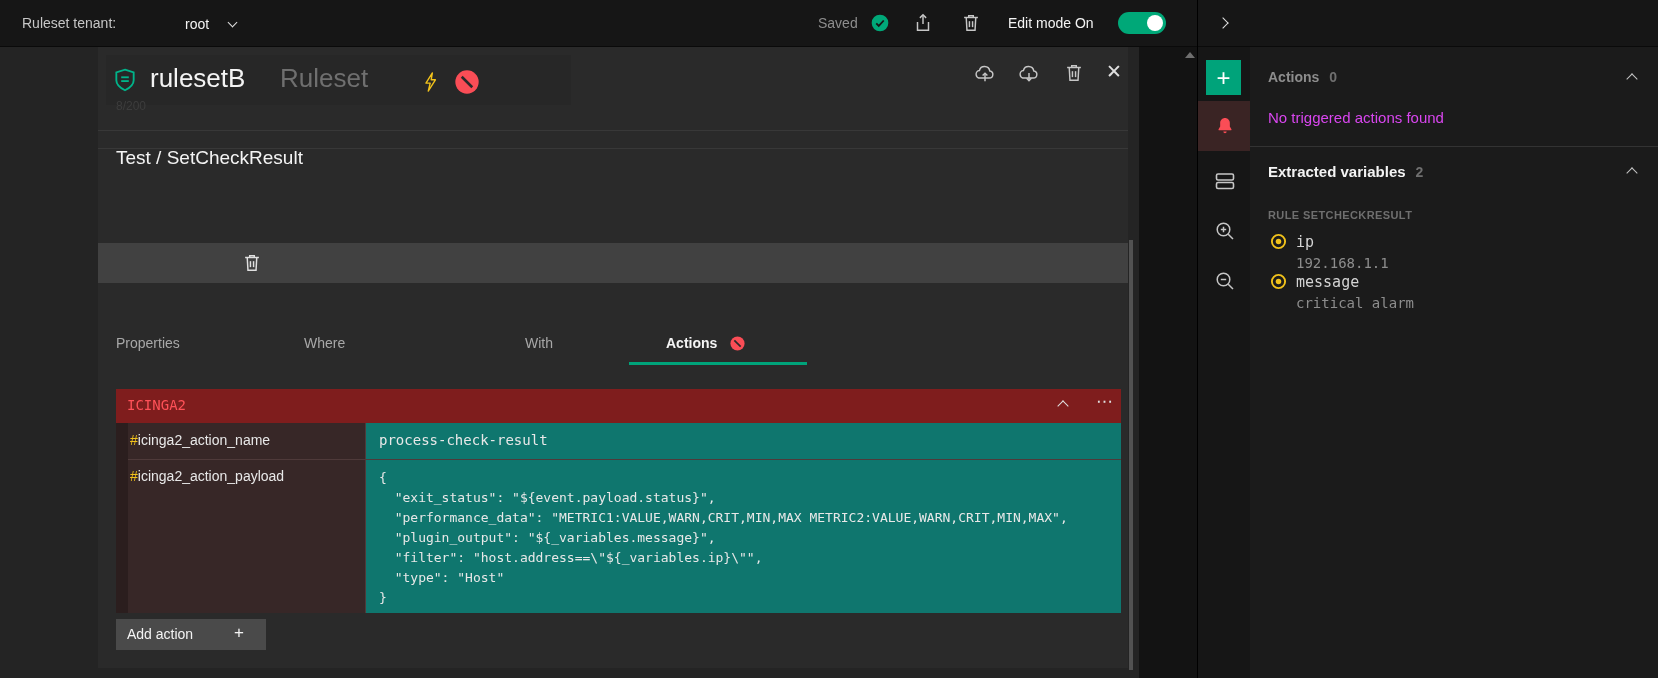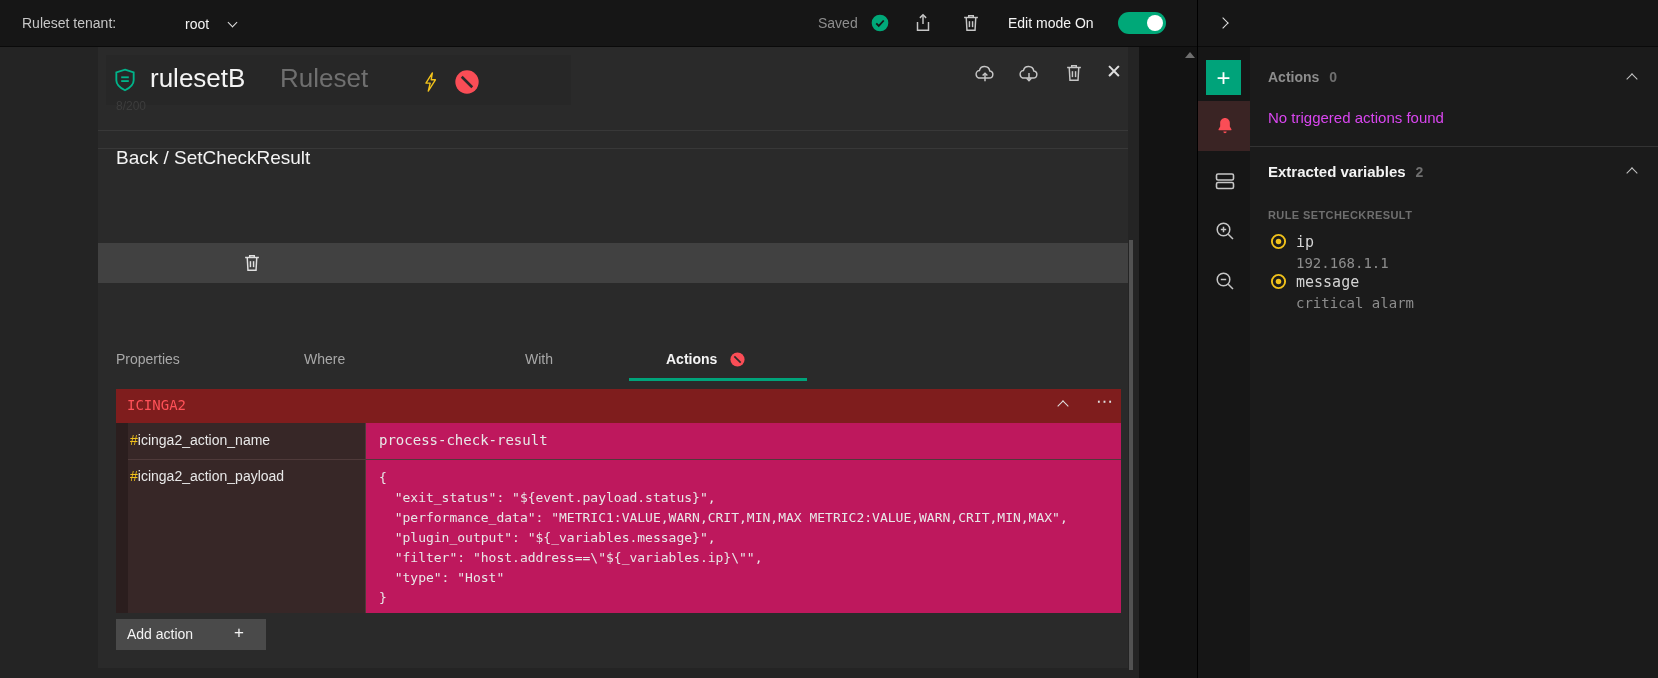--- a/index.html
+++ b/index.html
@@ -48,33 +48,33 @@
   .char-counter { position:absolute; left:18px; top:52px; font-size:12px; color:#3d3d3d; }
   .hairline { position:absolute; left:0; width:1030px; height:1px; background:#383838; }
   .breadcrumb { position:absolute; left:18px; top:100px; font-size:19px; color:#f4f4f4; }
 
   .toolbar { position:absolute; left:0; top:196px; width:1030px; height:40px; background:#414141; }
   .back-btn { position:absolute; left:0; top:0; width:121px; height:40px; background:#575757; color:#f4f4f4; font-size:14px; cursor:pointer; }
   .back-btn .lbl { position:absolute; left:18px; top:12px; }
   .back-btn .chev { position:absolute; left:90px; top:16px; color:#f4f4f4; }
   .toolbar .trash { left:143px; top:9px; color:#e0e0e0; }
 
-  .tabs { position:absolute; left:0; top:286px; width:1030px; height:48px; }
+  .tabs { position:absolute; left:0; top:270px; width:1030px; height:48px; }
   .tab { position:absolute; top:18px; font-size:14px; color:#a8a8a8; cursor:pointer; }
   .tab.active { color:#f4f4f4; font-weight:bold; }
   .tab-underline { position:absolute; left:531px; top:45px; width:178px; height:3px; background:#00a37a; }
   .tab .mini-block { display:inline-block; vertical-align:-4px; margin-left:8px; width:17px; height:17px; }
 
   
   .card { position:absolute; left:18px; top:342px; width:1005px; }
   .card-header { position:relative; height:34px; background:#7f1d1d; }
   .card-title { position:absolute; left:11px; top:8px; font-size:14px; color:#ff5158; }
   .card-chevup { position:absolute; left:943px; top:13px; color:#e0e0e0; cursor:pointer; }
   .card-dots { position:absolute; left:980px; top:2px; font-size:17px; color:#e0e0e0; letter-spacing:1px; cursor:pointer; }
-  .card-body { position:relative; height:190px; background:#be185d; }
+  .card-body { position:relative; height:190px; background:#0f766e; }
   .gutter-stripe { position:absolute; left:0; top:0; width:12px; height:190px; background:#2b1e1e; }
   .label-col { position:absolute; left:12px; top:0; width:238px; height:190px; background:#372727; border-right:1px solid #4f3a3a; }
   .row-sep { position:absolute; left:12px; top:36px; width:993px; height:1px; background:#4f3a3a; }
   .cell-key { position:absolute; left:14px; font-size:14px; color:#e8e8e8; }
   .cell-key .hash { color:#f1c21b; }
   .cell-val { position:absolute; left:263px; top:9px; font-size:14px; color:#e8e8e8; }
   .cell-code { position:absolute; left:263px; top:45px; font-size:13px; line-height:20px; color:#e8e8e8; white-space:pre; }
   .add-action { position:absolute; left:18px; top:572px; width:150px; height:31px; background:#4a4a4a; cursor:pointer; }
   .add-action .lbl { position:absolute; left:11px; top:7px; font-size:14px; color:#f4f4f4; }
   .add-action .plus { position:absolute; left:118px; top:4px; font-size:17px; color:#f4f4f4; }
@@ -206,21 +206,21 @@
       </svg>
     </div>
     <div class="close-x">
       <span>✕</span>
     </div>
 
     <span class="char-counter">8/200</span>
     <div class="hairline" style="top:83px;"></div>
     <div class="hairline" style="top:101px;"></div>
 
-    <div class="breadcrumb">Back / SetCheckResult</div>
+    <div class="breadcrumb">Test / SetCheckResult</div>
 
     <div class="toolbar">
       <div class="tb-icon trash" style="left:143px; top:9px; position:absolute;">
         <svg viewBox="0 0 24 24" fill="none" stroke="currentColor" stroke-width="1.6">
           <path d="M4.5 6h15"></path>
             <path d="M9.5 6V4h5v2"></path>
             <path d="M6.8 6l.8 14h8.8l.8-14"></path>
             <path d="M10.3 10v6.5"></path>
             <path d="M13.7 10v6.5"></path>
         </svg>

